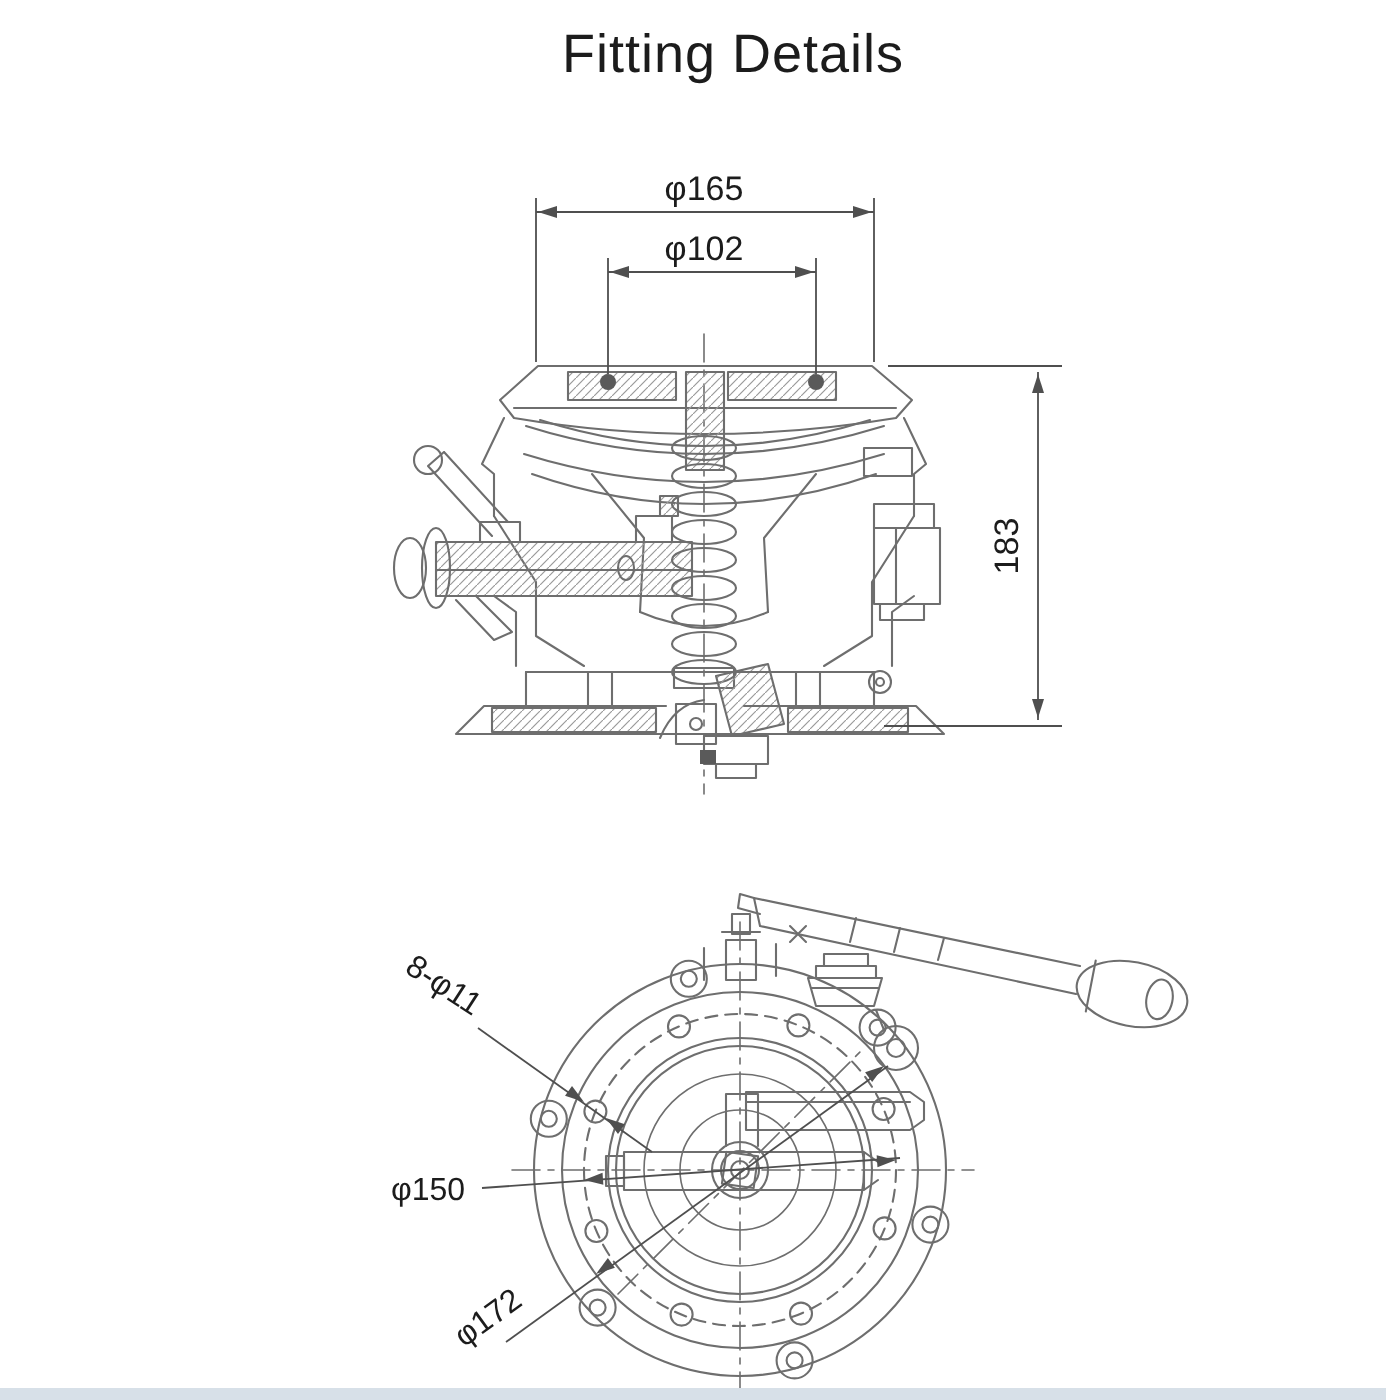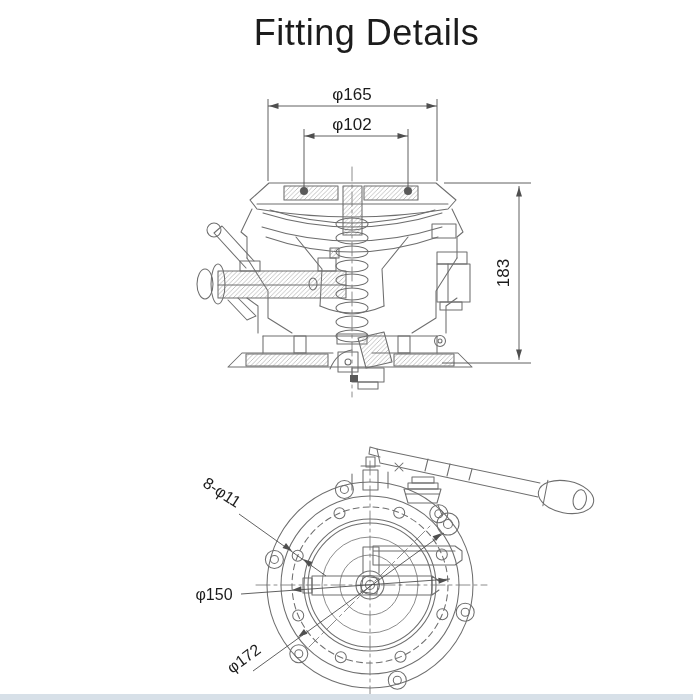--- a/index.html
+++ b/index.html
@@ -10,21 +10,21 @@
     --bg:#ffffff;
   }
   html,body{margin:0;padding:0;}
   body{
     width:693px;height:700px;position:relative;overflow:hidden;
     background:var(--bg);
     font-family:"Liberation Sans", sans-serif;
   }
   .title{
     position:absolute;top:12px;left:40px;width:653px;
-    text-align:center;font-size:36px;color:var(--text);
+    text-align:center;font-size:27px;color:var(--text);
     letter-spacing:0.5px;
   }
   svg{position:absolute;top:0;left:0;}
   .draw{stroke:var(--line);fill:none;stroke-width:1.05;stroke-linecap:round;stroke-linejoin:round;}
   .thin{stroke-width:0.8;}
   .dim{stroke:var(--dimline);fill:none;stroke-width:0.9;}
   .cl{stroke-dasharray:14 4 3 4;stroke-width:0.8;}
   .dashed{stroke-dasharray:6 4;}
   .hatched{fill:url(#hatch);}
   .dark{fill:#5a5a5a;stroke:none;}

